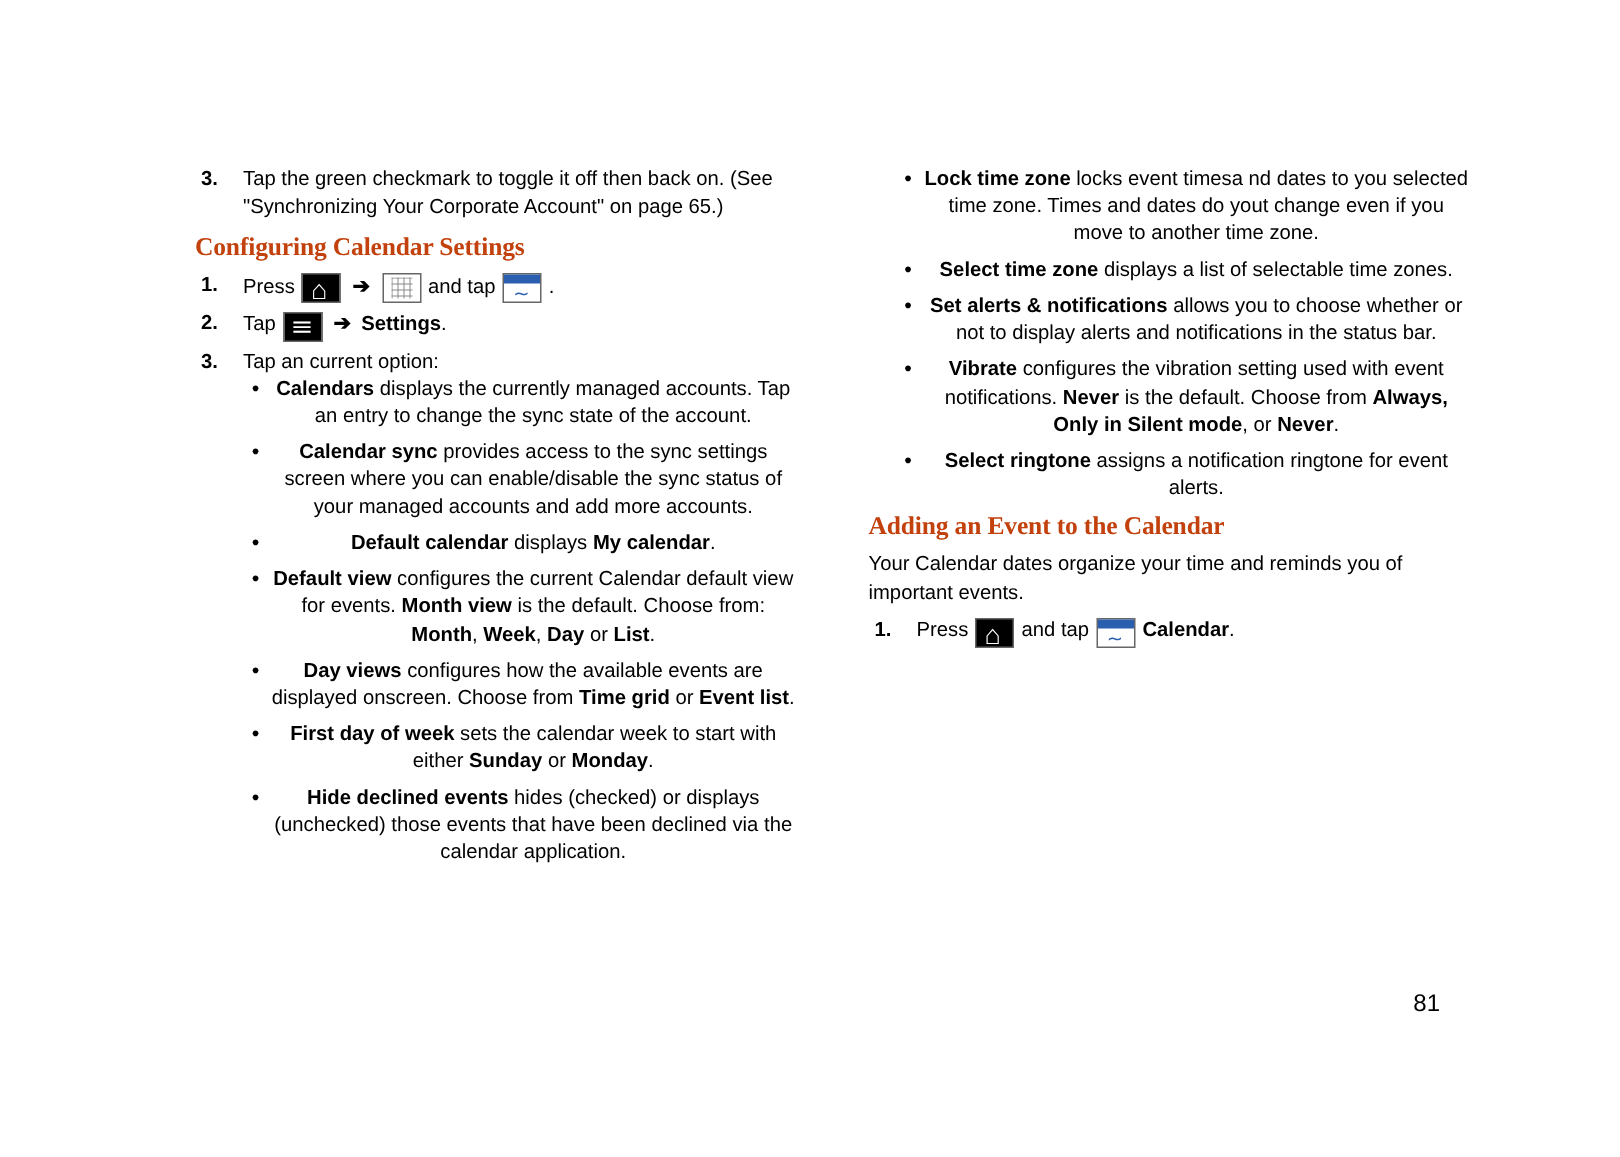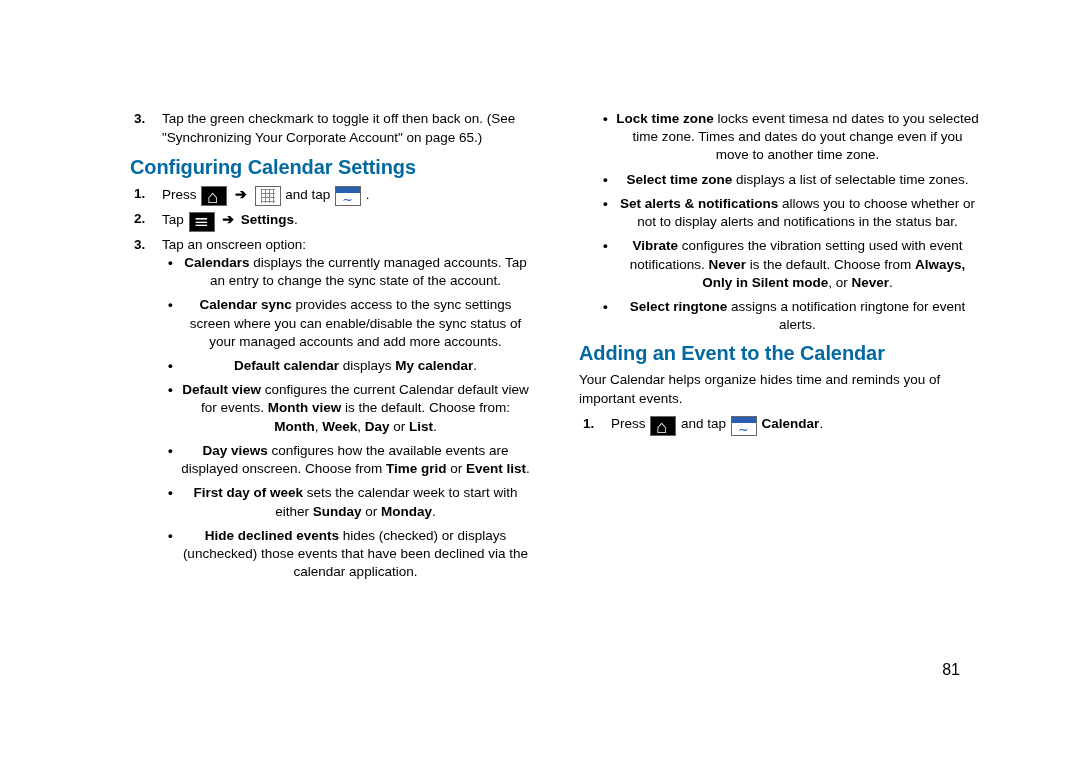--- a/index.html
+++ b/index.html
@@ -16,25 +16,25 @@
     }
     .columns {
       display: flex;
       gap: 48px;
     }
     .col {
       flex: 1;
       min-width: 0;
     }
     .heading {
-      color: #0369a1;
+      color: #c2410c;
       font-weight: bold;
-      font-size: 20px;
+      font-size: 17px;
       margin: 6px 0 4px 0;
-      font-family: Liberation Sans, sans-serif;
+      font-family: Liberation Serif, serif;
       letter-spacing: -0.1px;
     }
     ol.num {
       list-style: none;
       padding-left: 32px;
     }
     ol.num > li {
       position: relative;
       margin-bottom: 6px;
     }
@@ -155,21 +155,21 @@
       </li>
       <li>
         <span class="n">2.</span>
         <span>Tap </span>
         <span class="icon menu"></span>
         <span class="arrow"></span>
         <span class="bold">Settings</span><span>.</span>
       </li>
       <li>
         <span class="n">3.</span>
-        <span>Tap an onscreen option:</span>
+        <span>Tap an current option:</span>
 
         <ul class="bul">
           <li>
             <span class="bold">Calendars</span><span class="tail-text"> displays the currently managed accounts. Tap an entry to change the sync state of the account.</span>
           </li>
           <li>
             <span class="bold">Calendar sync</span><span class="tail-text"> provides access to the sync settings screen where you can enable/disable the sync status of your managed accounts and add more accounts.</span>
           </li>
           <li>
             <span class="bold">Default calendar</span><span class="tail-text"> displays </span><span class="bold">My calendar</span><span>.</span>
@@ -204,21 +204,21 @@
       </li>
       <li>
         <span class="bold">Vibrate</span><span class="tail-text"> configures the vibration setting used with event notifications. </span><span class="bold">Never</span><span class="tail-text"> is the default. Choose from </span><span class="bold">Always, Only in Silent mode</span><span>, or </span><span class="bold">Never</span><span>.</span>
       </li>
       <li>
         <span class="bold">Select ringtone</span><span class="tail-text"> assigns a notification ringtone for event alerts.</span>
       </li>
     </ul>
 
     <div class="heading">Adding an Event to the Calendar</div>
-    <div class="body-text" style="margin-bottom:6px;">Your Calendar helps organize hides time and reminds you of important events.</div>
+    <div class="body-text" style="margin-bottom:6px;">Your Calendar dates organize your time and reminds you of important events.</div>
 
     <ol class="num">
       <li>
         <span class="n">1.</span>
         <span>Press </span>
         <span class="icon home"></span>
         <span> and tap </span>
         <span class="icon cal"></span>
         <span> </span><span class="bold">Calendar</span><span>.</span>
       </li>

